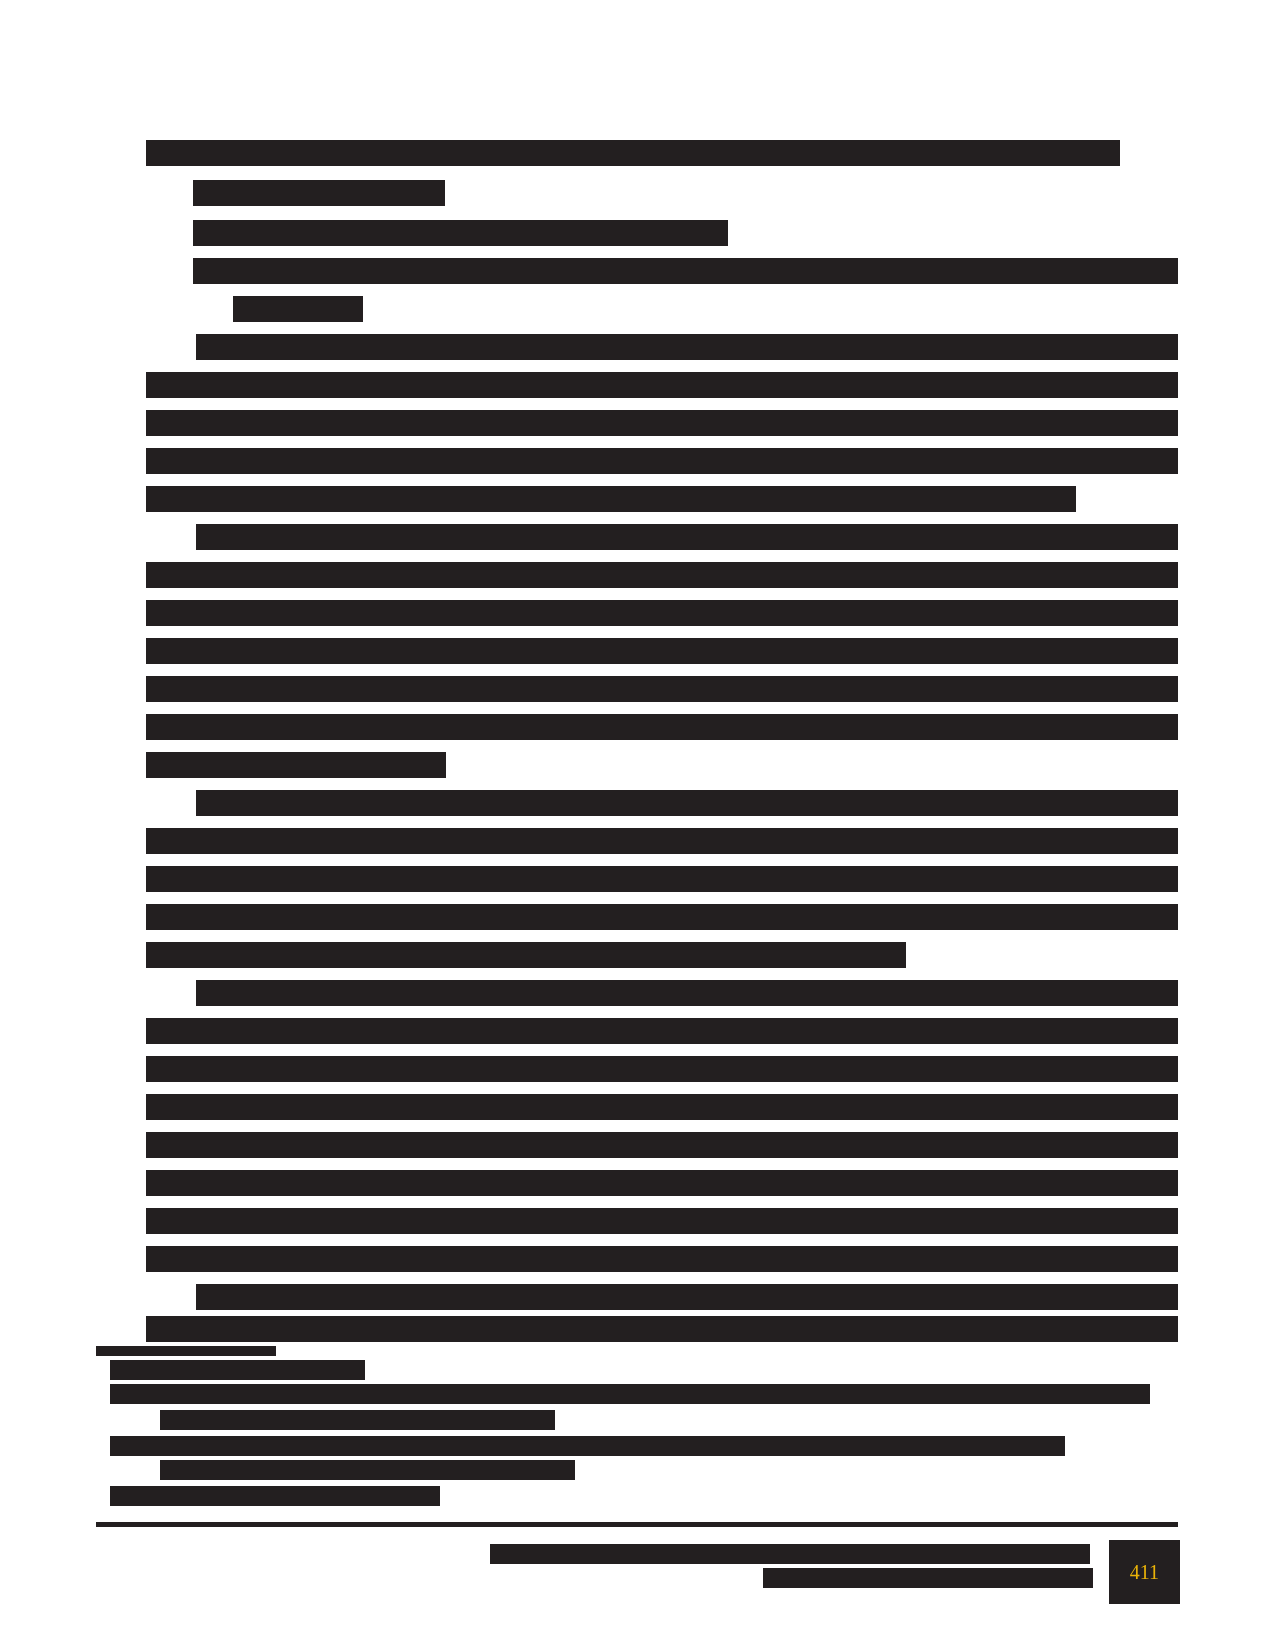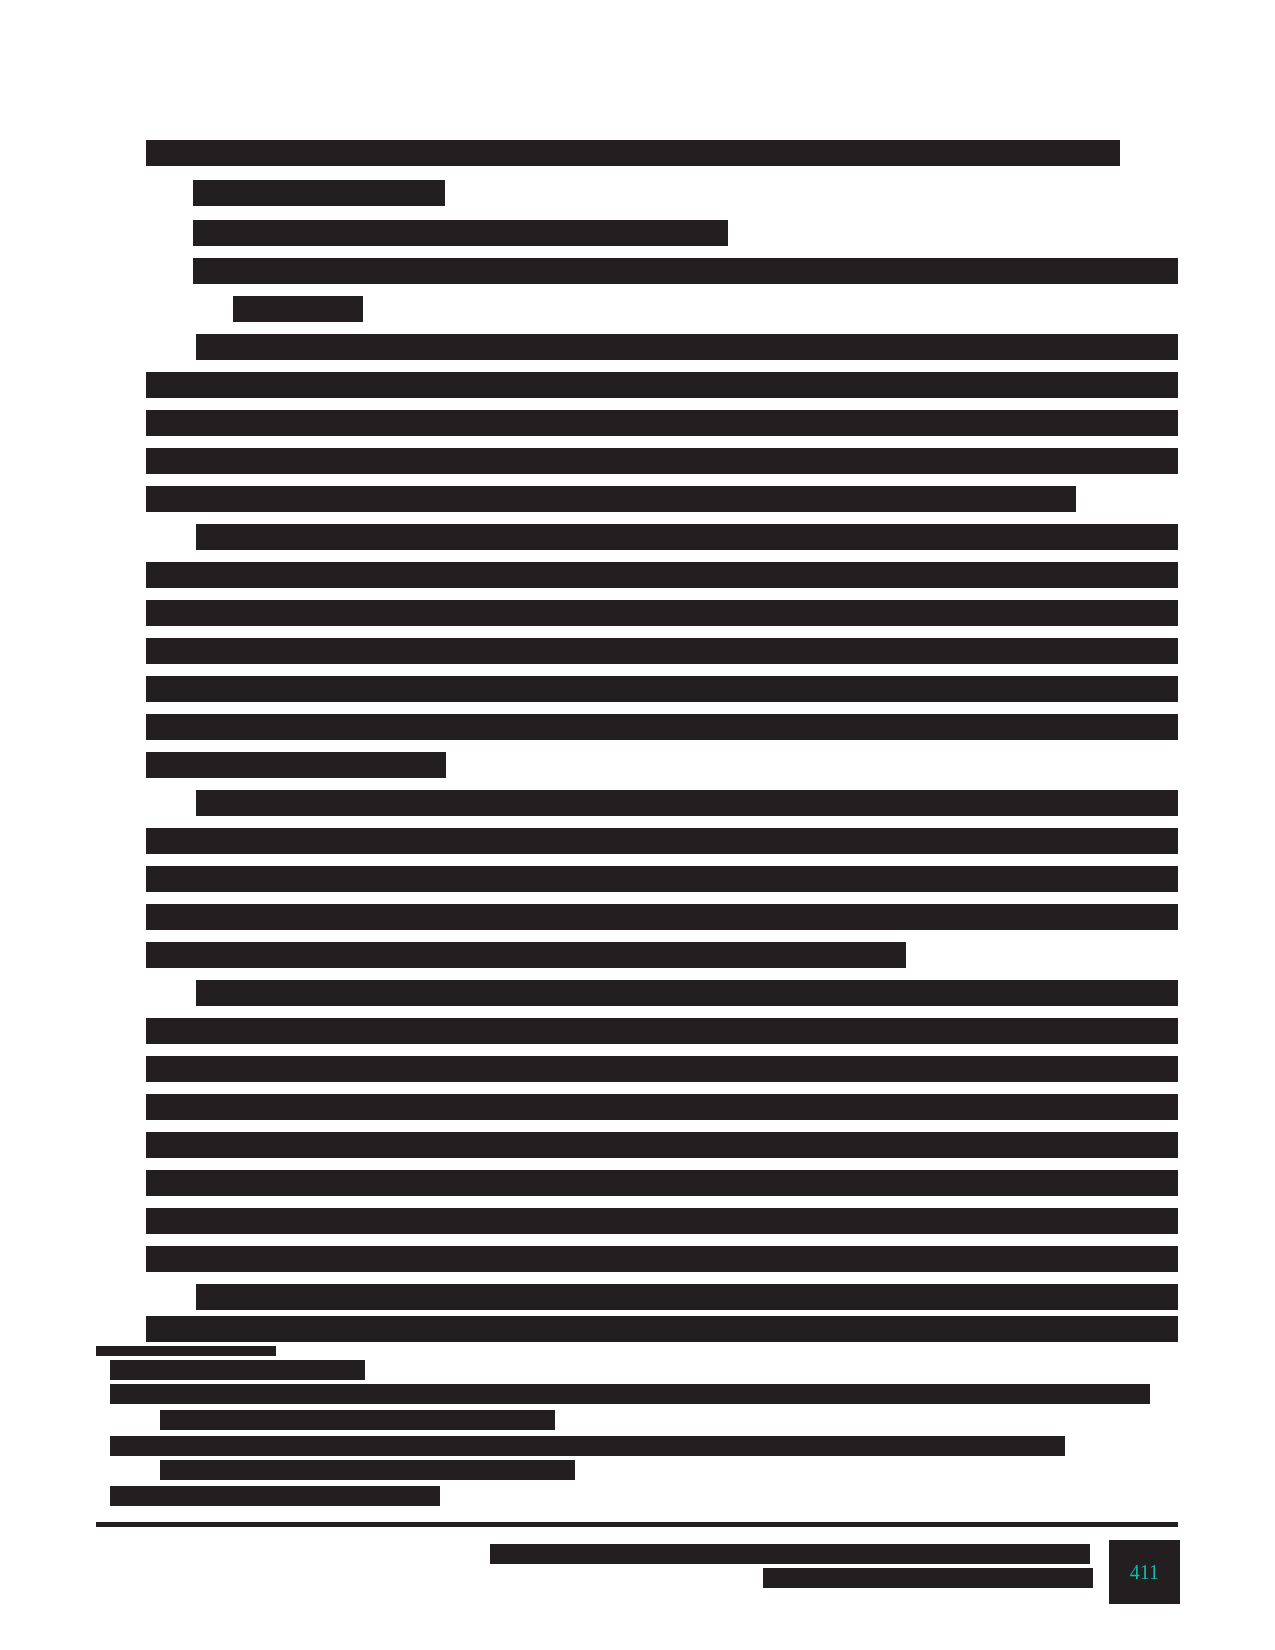--- a/index.html
+++ b/index.html
@@ -1,20 +1,20 @@
 <!DOCTYPE html>
 <html><head>
 <meta charset="utf-8">
 <style>
   html,body{margin:0;padding:0;background:#fff;}
   body{width:1275px;height:1650px;position:relative;overflow:hidden;font-family:"Liberation Serif",serif;}
   .line{position:absolute;background:#231f20;height:26px;}
   .ft{position:absolute;background:#231f20;height:20px;}
   .rule{position:absolute;left:96px;width:1082px;height:5px;background:#231f20;top:1522px;}
-  .pagebox{position:absolute;left:1109px;top:1540px;width:71px;height:64px;background:#231f20;color:#14b8a6;font-size:20px;display:flex;align-items:center;justify-content:center;}
+  .pagebox{position:absolute;left:1109px;top:1540px;width:71px;height:64px;background:#231f20;color:#eab308;font-size:20px;display:flex;align-items:center;justify-content:center;}
 </style>
 </head>
 <body>
 
 <div>
 
   <div class="line" style="left:146px;top:140px;width:974px;"></div>
   <div class="line" style="left:193px;top:180px;width:252px;"></div>
   <div class="line" style="left:193px;top:220px;width:535px;"></div>
   <div class="line" style="left:193px;top:258px;width:985px;"></div>

